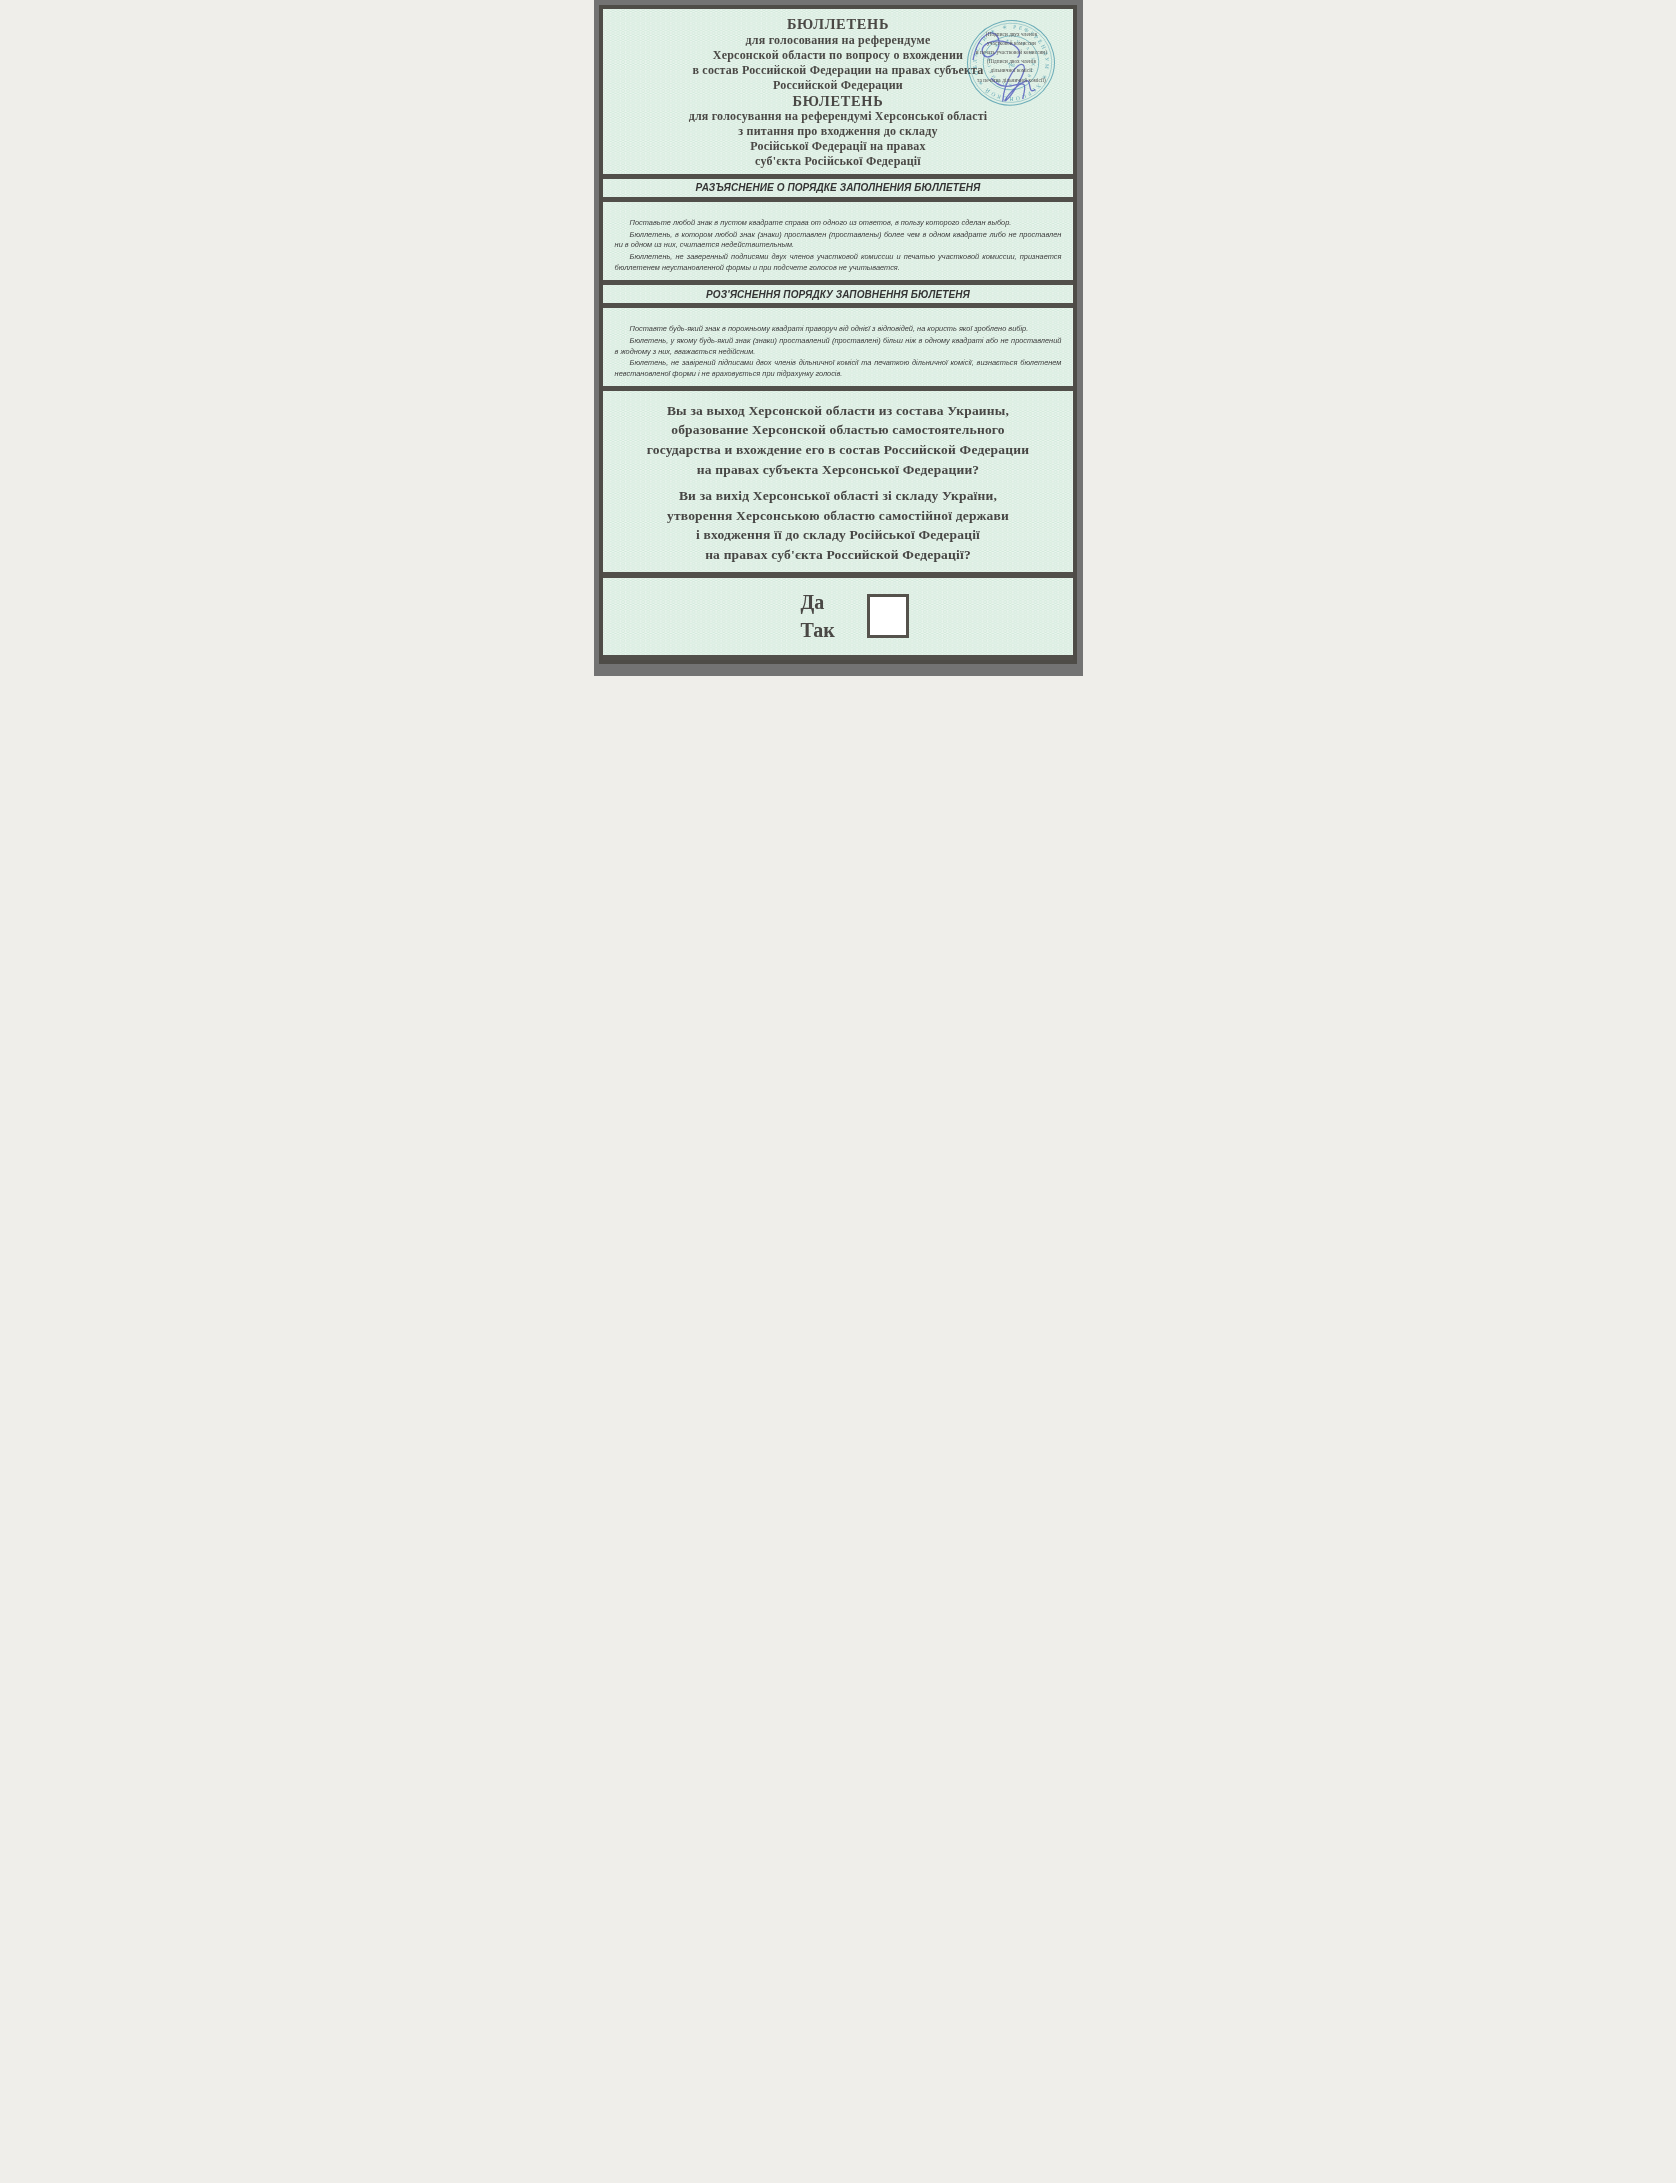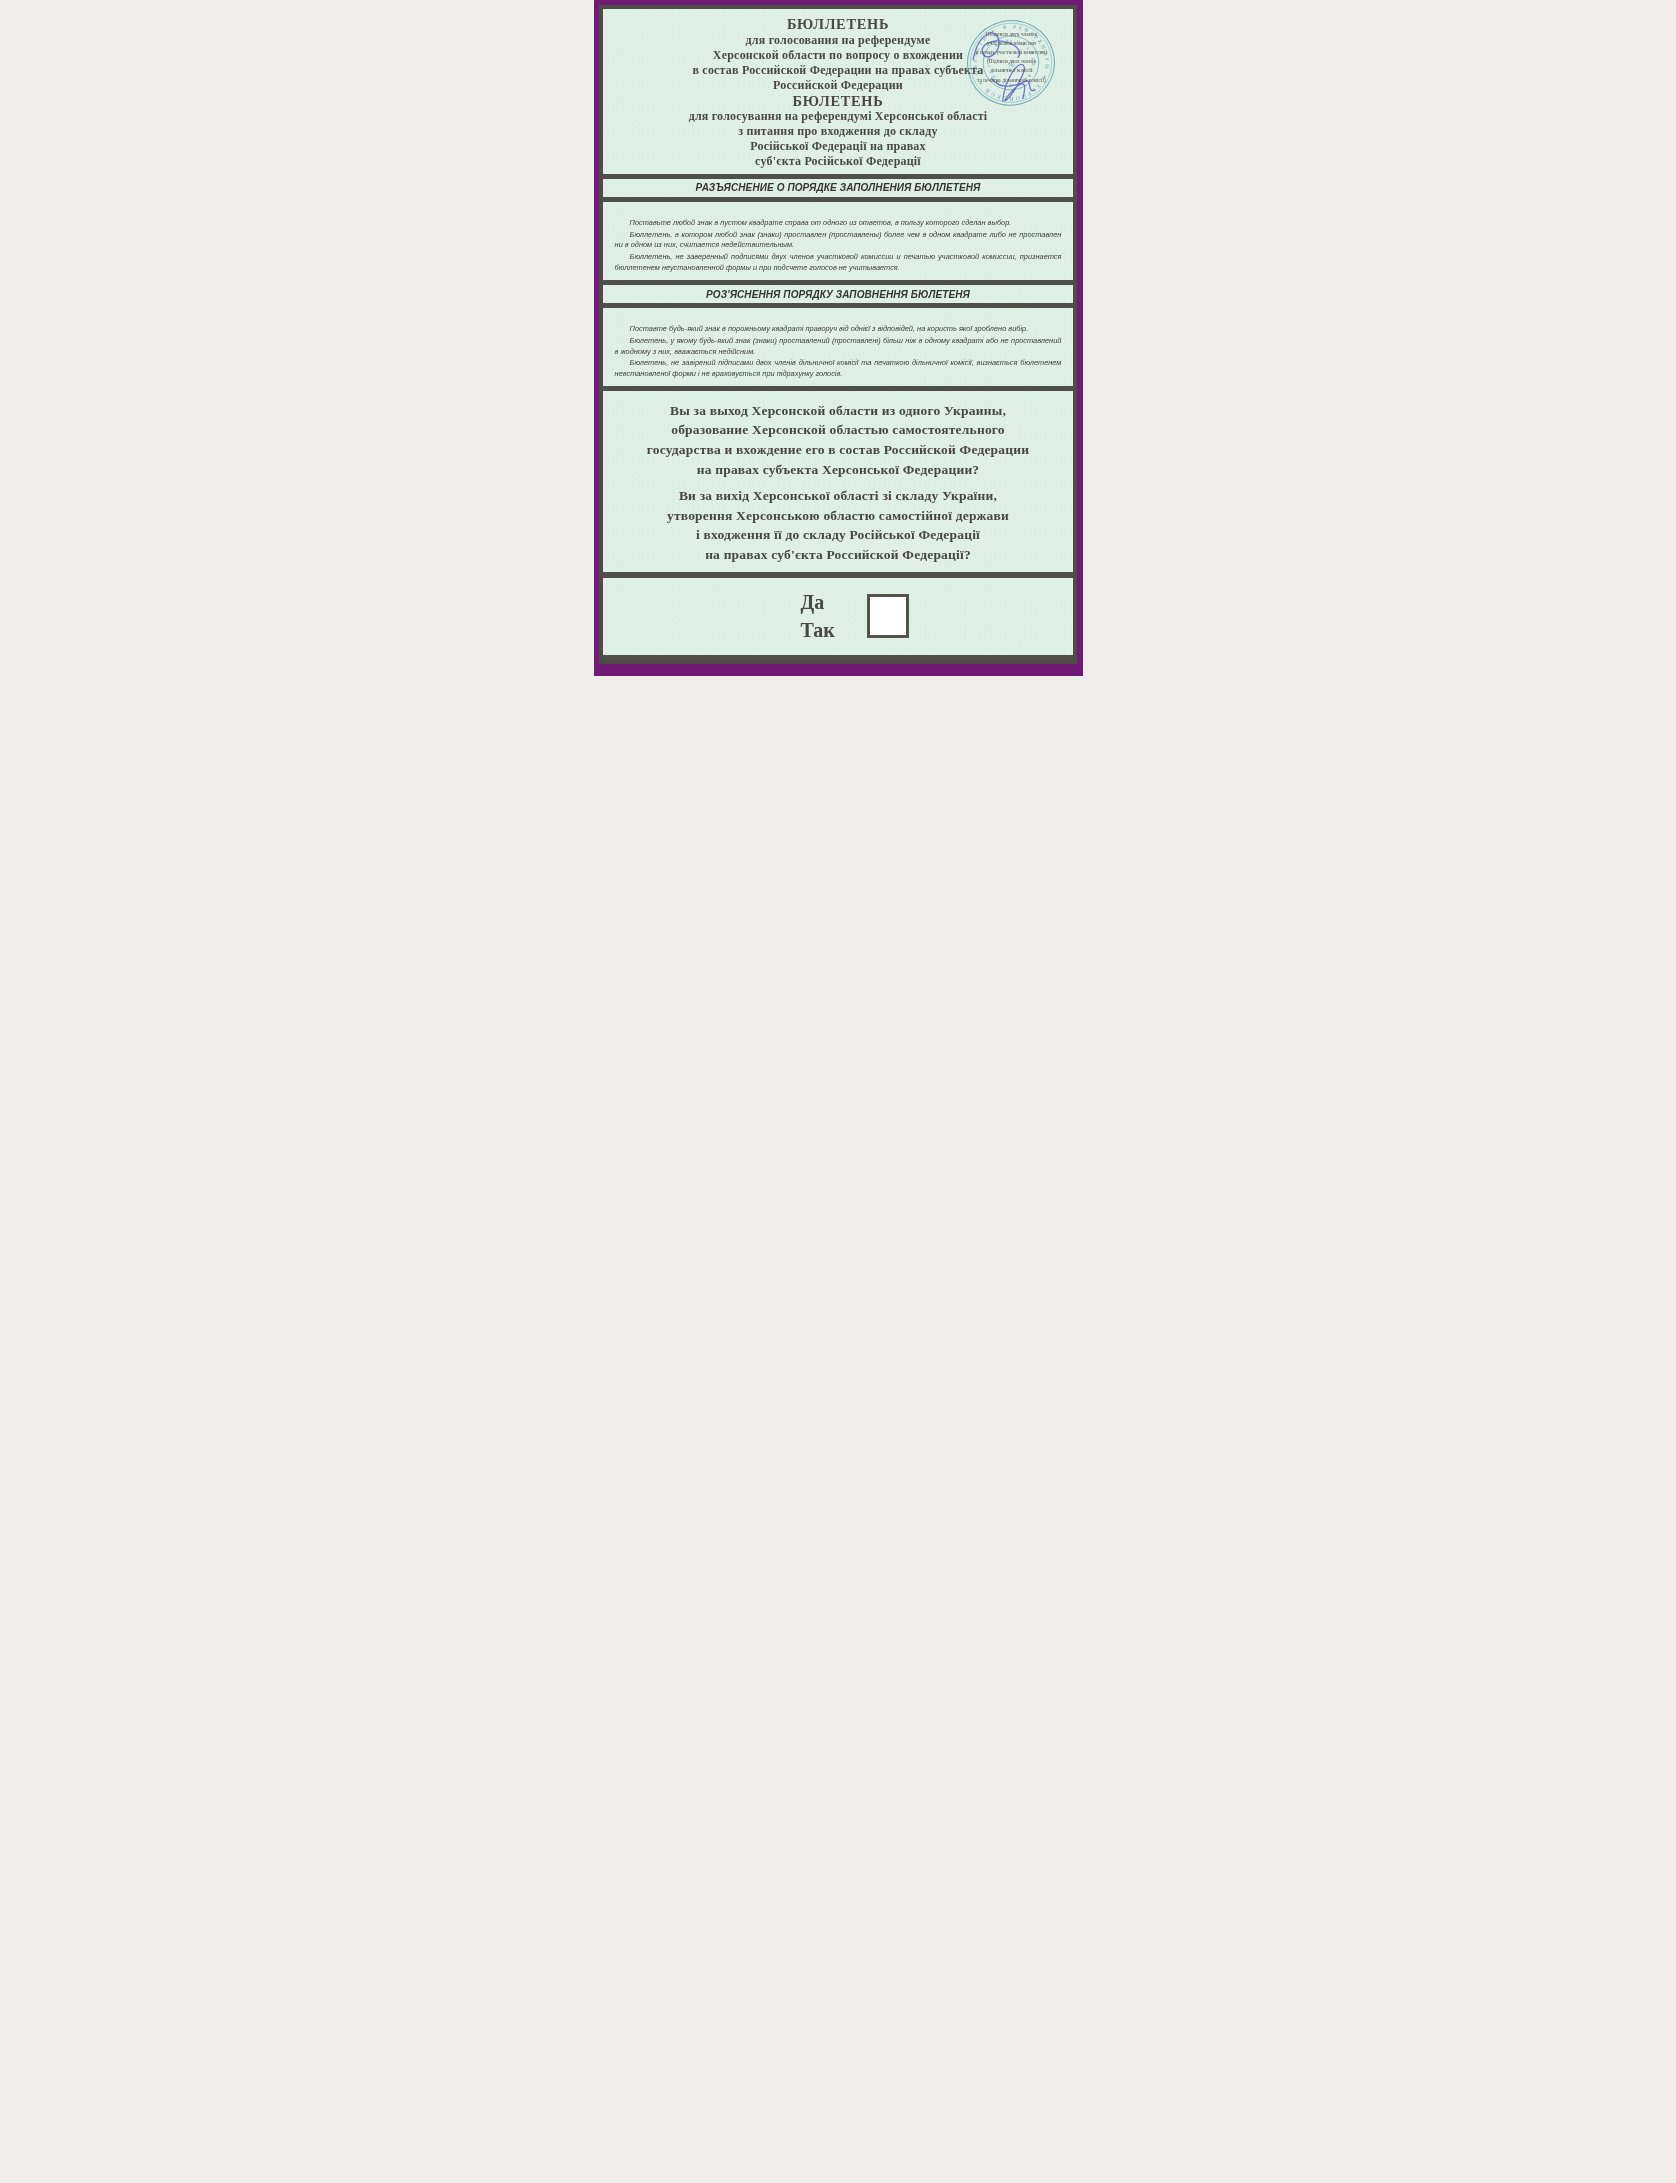--- a/index.html
+++ b/index.html
@@ -1,18 +1,18 @@
 <!DOCTYPE html>
 <html style="font-size:7px"><head>
 <meta charset="utf-8">
 <style>
   html, body { margin:0; padding:0; }
   body { background:#efeeea; font-family:"Liberation Serif", serif; }
   .page {
-    width:489px; margin:0 auto; background:#701a75;
+    width:489px; margin:0 auto; background:#737373;
     padding:5.2px 5.7px 12.2px; box-sizing:border-box;
   }
   .ballot { border:4.4px solid #4e4c47; position:relative; background:#edf6f0; }
   .guilloche { position:absolute; inset:0; width:100%; height:100%; display:block; }
   .content { position:relative; }
 
   .bar { height:5.2px; background:#514f4a; }
 
   
   .title-section { position:relative; padding:7px 0 4.4px; text-align:center; color:#4a4845; }
@@ -151,21 +151,21 @@
 
       <div class="expl">
         <p>Поставте будь-який знак в порожньому квадраті праворуч від однієї з відповідей, на користь якої зроблено вибір.</p>
         <p>Бюлетень, у якому будь-який знак (знаки) проставлений (проставлені) більш ніж в одному квадраті або не проставлений в жодному з них, вважається недійсним.</p>
         <p>Бюлетень, не завірений підписами двох членів дільничної комісії та печаткою дільничної комісії, визнається бюлетенем невстановленої форми і не враховується при підрахунку голосів.</p>
       </div>
 
       <div class="bar"></div>
 
       <div class="question">
-        <div class="q-line">Вы за выход Херсонской области из одного Украины,</div>
+        <div class="q-line">Вы за выход Херсонской области из состава Украины,</div>
         <div class="q-line">образование Херсонской областью самостоятельного</div>
         <div class="q-line">государства и вхождение его в состав Российской Федерации</div>
         <div class="q-line">на правах субъекта Херсонської Федерации?</div>
         <div class="q-gap"></div>
         <div class="q-line">Ви за вихід Херсонської області зі складу України,</div>
         <div class="q-line">утворення Херсонською областю самостійної держави</div>
         <div class="q-line">і входження її до складу Російської Федерації</div>
         <div class="q-line">на правах суб'єкта Российской Федерації?</div>
       </div>
 

